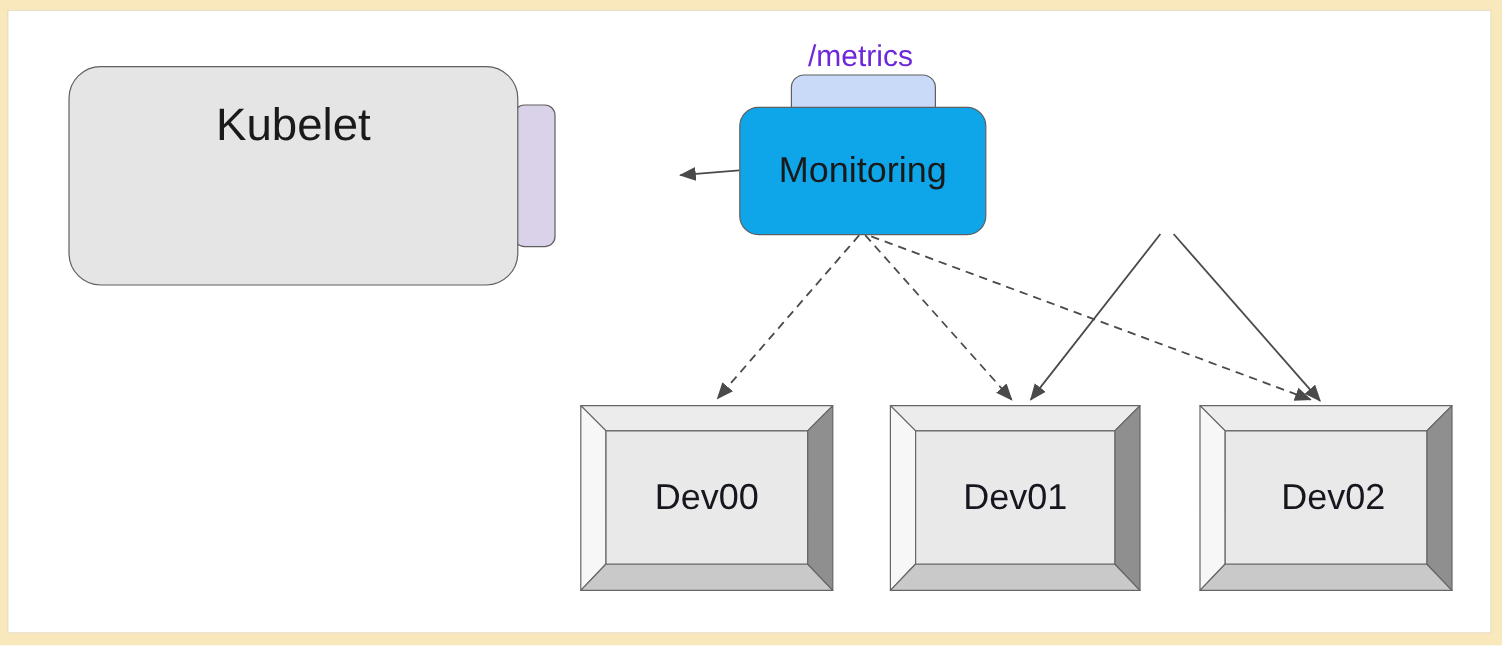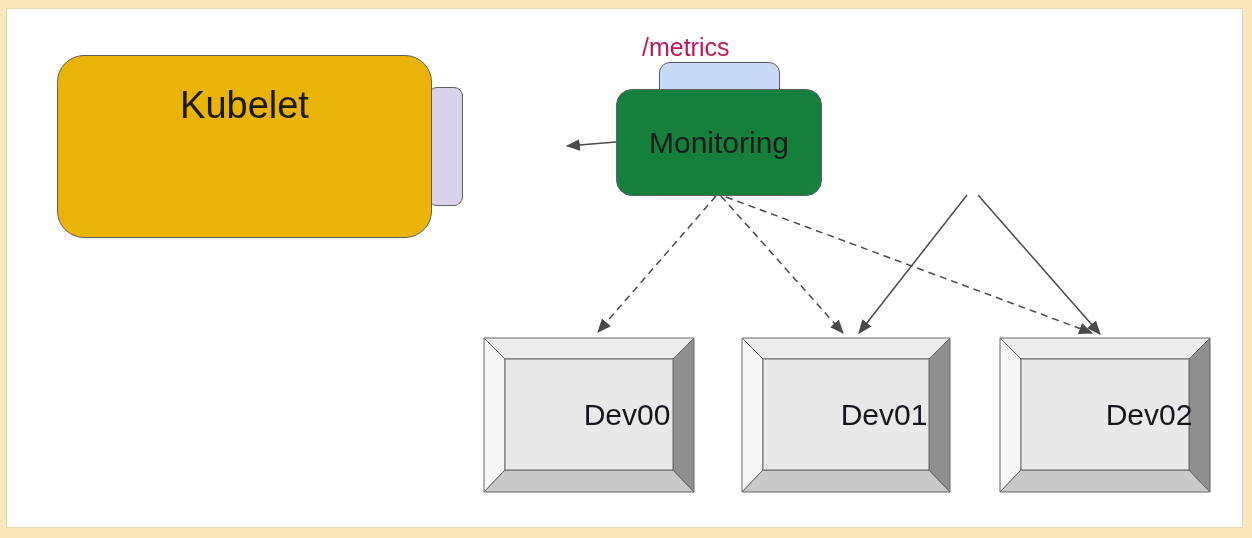--- a/index.html
+++ b/index.html
@@ -35,22 +35,22 @@
     position: absolute;
     border: 1.5px solid #5f5f5f;
     color: #1a1a1a;
     display: flex;
     flex-direction: column;
     align-items: center;
     justify-content: center;
     text-align: center;
   }
 
-  .purple { background: #eab308; }
-  .blue   { background: #15803d; }
+  .purple { background: #e5e5e5; }
+  .blue   { background: #0ea5e9; }
 
   #kubelet-node {
     left: 57px; top: 55px;
     width: 375px; height: 183px;
     border-radius: 27px;
     z-index: 3;
     justify-content: flex-start;
     padding-top: 27px;
     font-size: 38px;
     line-height: 44px;
@@ -89,38 +89,38 @@
     left: 869px; top: 89px;
     width: 206px; height: 106px;
     border-radius: 16px;
     z-index: 3;
     font-size: 30px;
     line-height: 37px;
   }
 
   .endpoint-label {
     position: absolute;
-    color: #be185d;
+    color: #6d28d9;
     font-size: 25px;
     line-height: 28px;
+    text-align: center;
     z-index: 4;
   }
 
   #metrics-endpoint-label { left: 642px; top: 33px; width: 150px; }
   #pods-endpoint-label    { left: 444px; top: 131px; width: 110px; }
 
   .device-label {
     position: absolute;
     display: flex;
     align-items: center;
     justify-content: center;
     color: #16161f;
     font-size: 30px;
     z-index: 2;
-    margin-left: 38px;
   }
 
   #dev00-label { left: 505px;  top: 359px; width: 168px; height: 111px; }
   #dev01-label { left: 763px;  top: 359px; width: 166px; height: 111px; }
   #dev02-label { left: 1021px; top: 359px; width: 168px; height: 111px; padding-left: 12px; }
 </style>
 </head>
 <body>
 
 <div id="frame">

